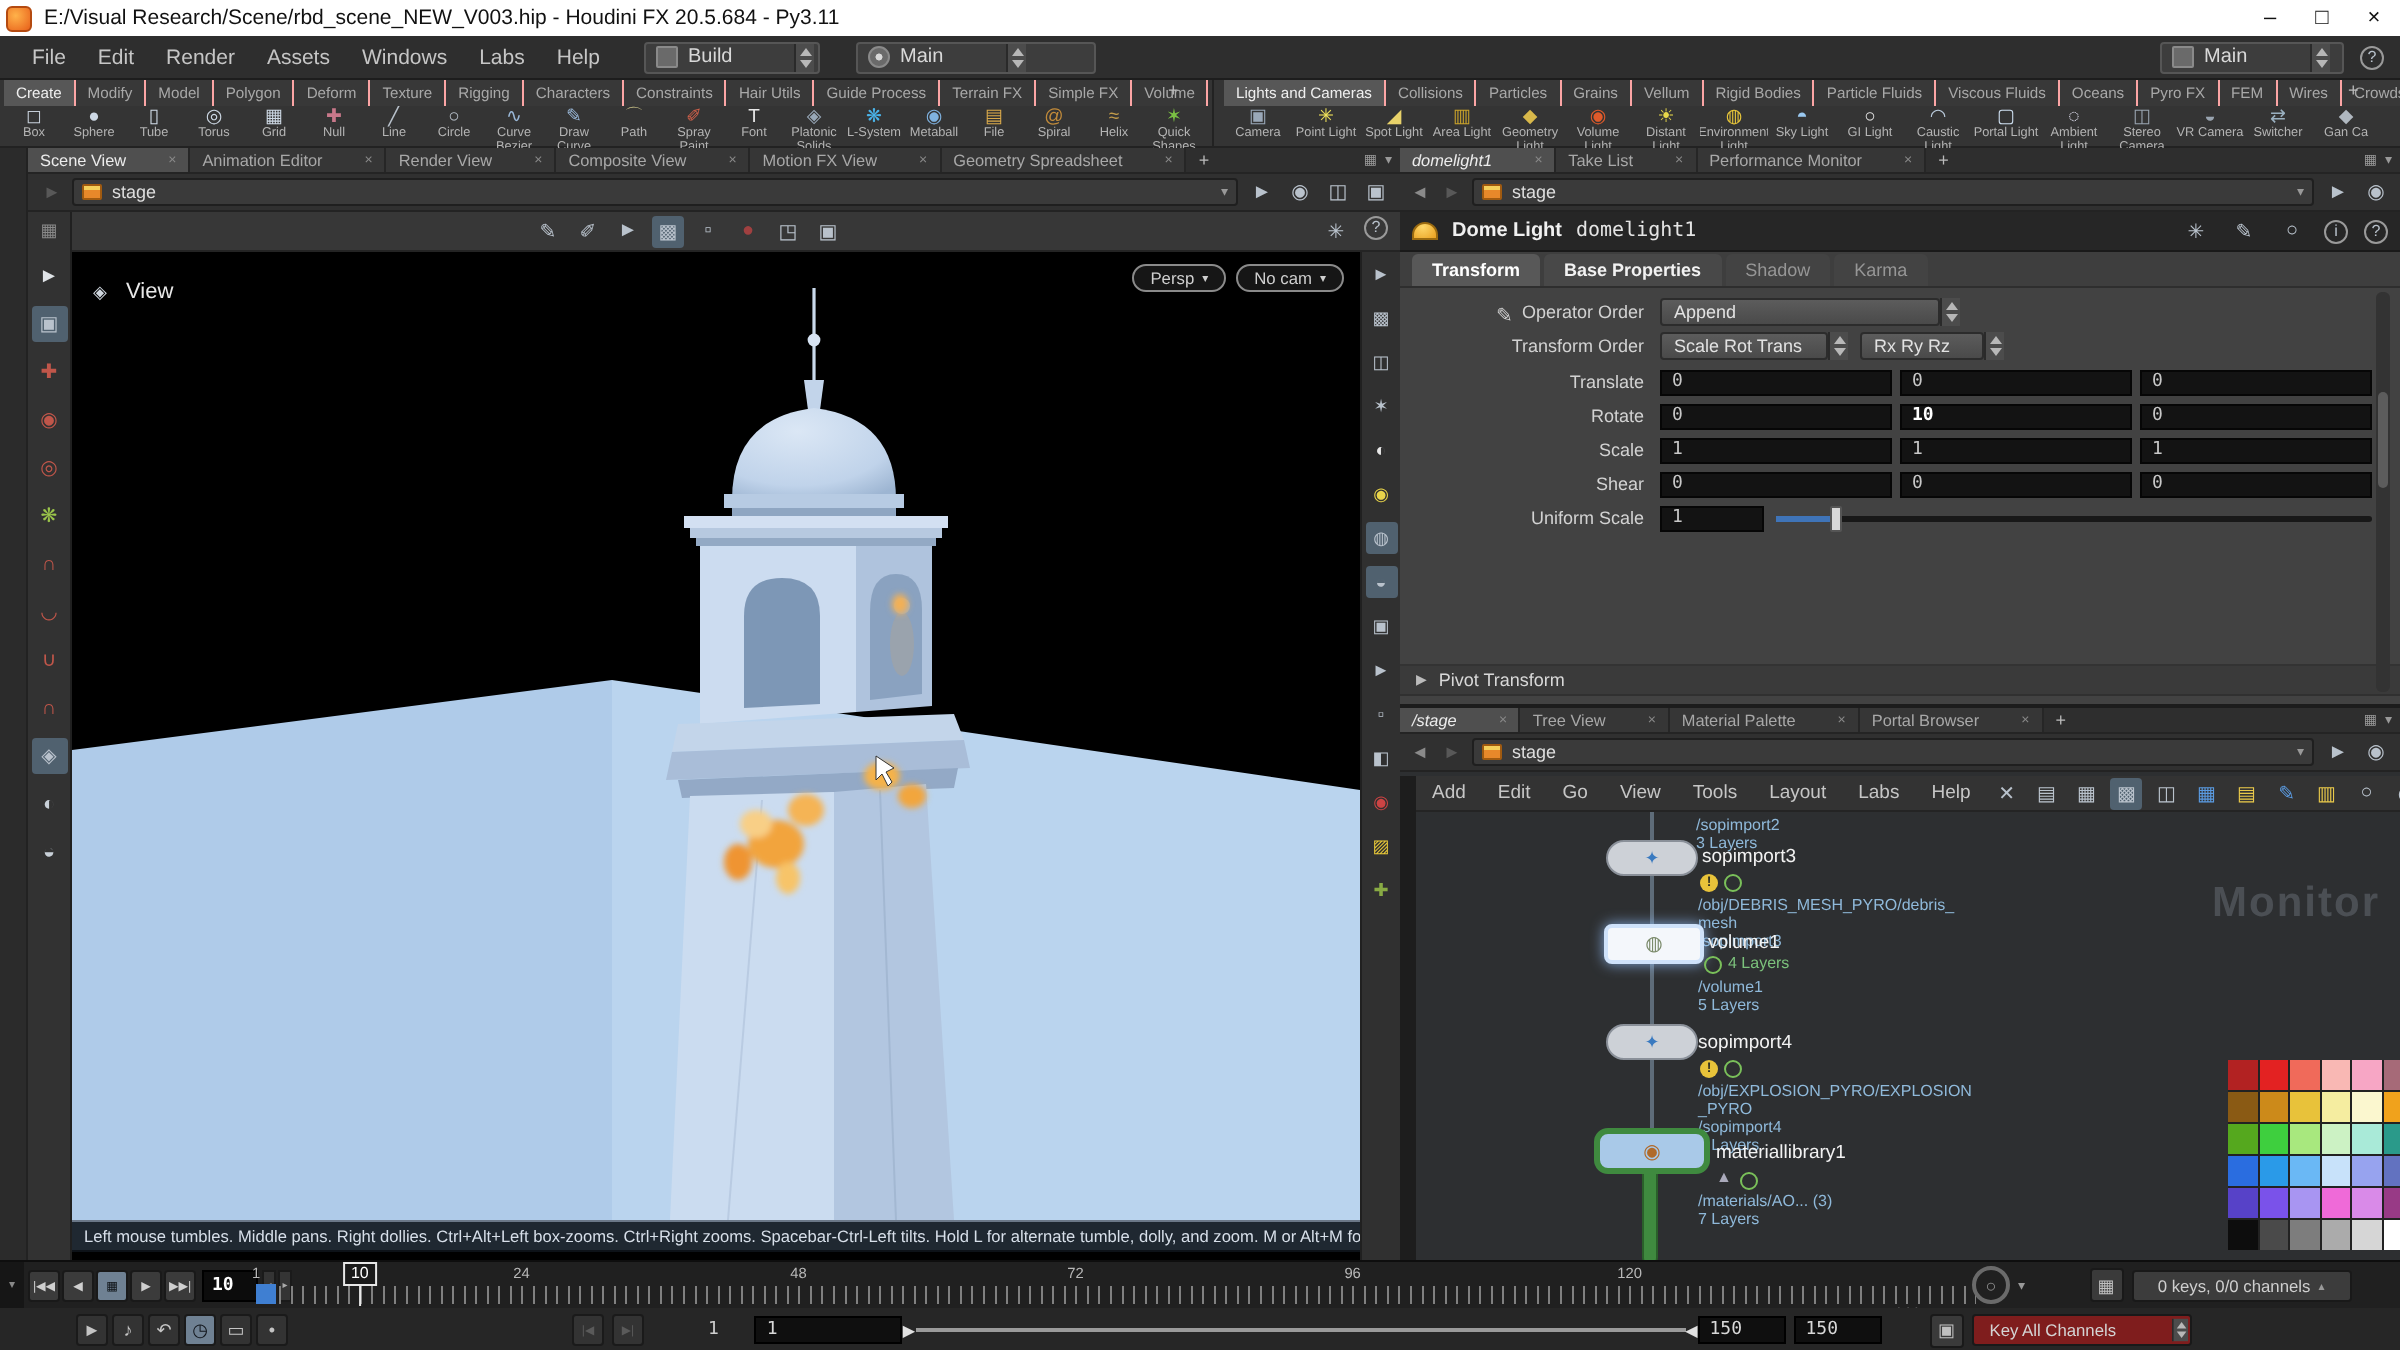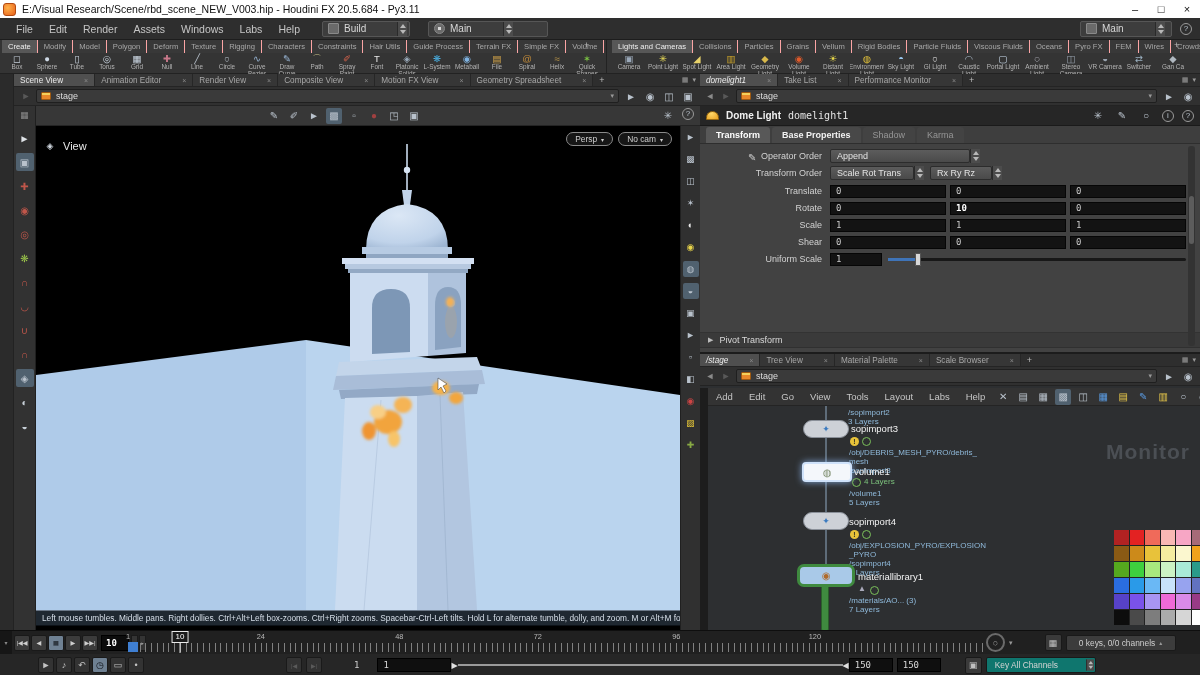--- a/index.html
+++ b/index.html
@@ -172,21 +172,21 @@
   .keysbtn{width:110px;height:16px;background:#3c3c3c;border:1px solid #191919;border-radius:2px;font-size:8.4px;color:#cfcfcf;display:flex;align-items:center;justify-content:center;gap:4px}
   .keysbtn .up{font-size:6px;color:#999}
   .tog{width:16px;height:16px;background:#333;border:1px solid #1a1a1a;border-radius:2px;color:#c4c4c4;font-size:9px;display:flex;align-items:center;justify-content:center;margin-right:2px}
   .tog.active{background:#6f8193;color:#10141a}
   .tog.dim{color:#5a5a5a;font-size:6px}
   .r2-label{font-size:9px;color:#cfcfcf;font-family:"DejaVu Sans Mono",monospace}
   .r2-field{width:74px;height:14px;background:#0f0f0f;border:1px solid #000;color:#d8d8d8;font-size:9px;display:flex;align-items:center;padding-left:5px;font-family:"DejaVu Sans Mono",monospace}
   .r2-field.sm{width:44px}
   .r2-groove{height:2px;background:#9a9a9a;flex:0 0 auto}
   .hnd{color:#e0e0e0;font-size:8px}
-  .kac{width:110px;height:16px;background:#0f766e;border:1px solid #191919;border-radius:2px;font-size:8.4px;color:#d4d4d4;display:flex;align-items:center;padding-left:8px;gap:4px}
+  .kac{width:110px;height:16px;background:#7f1d1d;border:1px solid #191919;border-radius:2px;font-size:8.4px;color:#d4d4d4;display:flex;align-items:center;padding-left:8px;gap:4px}
   .kac .spin{transform:scale(.8)}
 </style>
 </head>
 <body>
 
 <div id="app">
 
   <div class="titlebar">
     <div class="app-ic"></div>
     <span class="ttl">E:/Visual Research/Scene/rbd_scene_NEW_V003.hip - Houdini FX 20.5.684 - Py3.11</span>
@@ -744,21 +744,21 @@
         </div>
           <div class="ptab">
           <span>Tree View</span>
           <span class="x">×</span>
         </div>
           <div class="ptab">
           <span>Material Palette</span>
           <span class="x">×</span>
         </div>
           <div class="ptab">
-          <span>Scale Browser</span>
+          <span>Portal Browser</span>
           <span class="x">×</span>
         </div>
         </div>
       <span class="ptab-plus">+</span>
       <div class="corner">
         <span>▦</span>
         <span>▾</span>
       </div>
     </div>
     <div class="pathbar">

